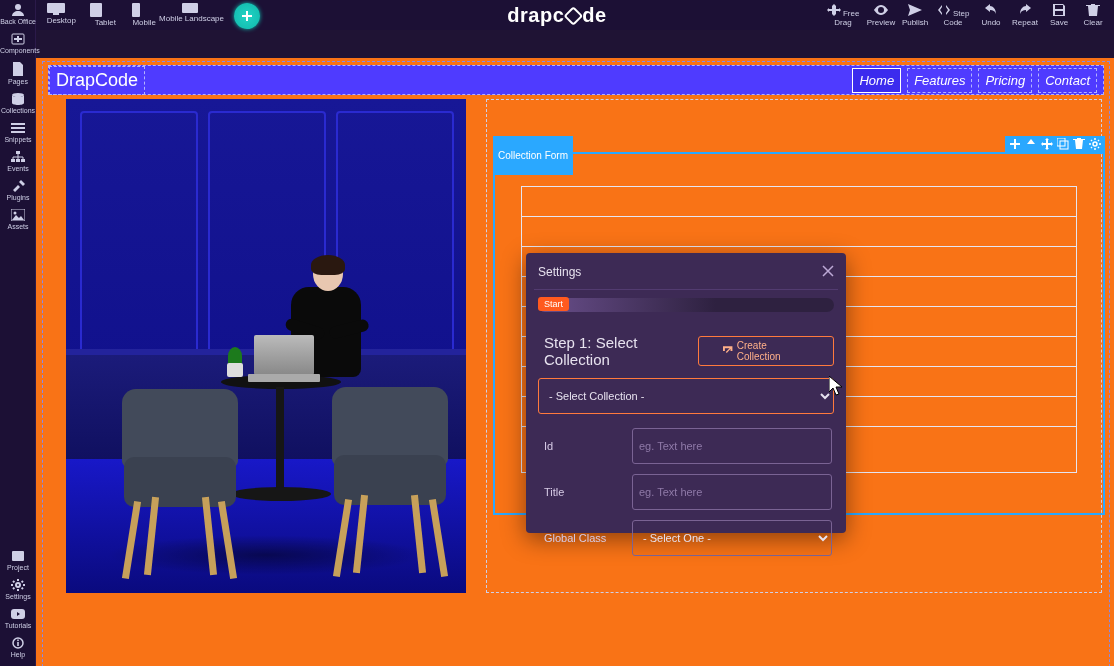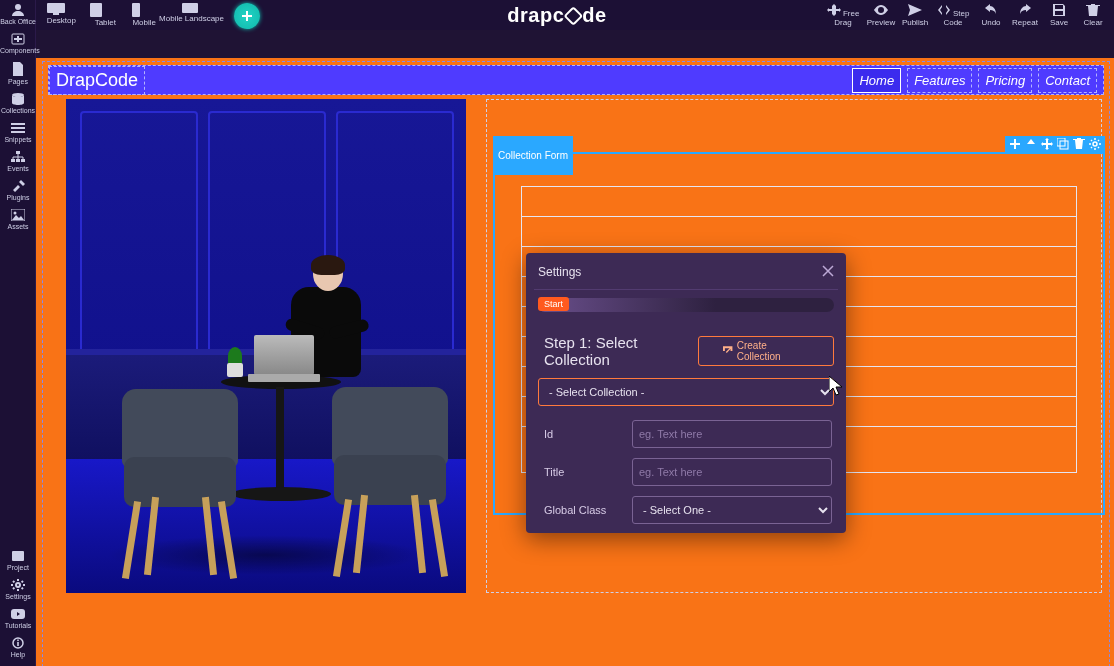--- a/index.html
+++ b/index.html
@@ -151,21 +151,21 @@
     font-size:9px; padding:2px 6px; border-radius:3px;
   }
   .settings .row1{ display:flex; align-items:center; padding:22px 12px 6px 18px;}
   .settings .row1 .lab{ font-size:15px;}
   .settings .row1 .btn{
     margin-left:auto; border:1px solid #ff7a3d; color:#ffb089; border-radius:3px;
     padding:3px 24px; font-size:10px; display:flex; align-items:center; gap:4px; cursor:pointer;
   }
   .settings .sel, .settings .inp{
     background:transparent; border:1px solid #ff7a3d; color:#e7e2ef;
-    border-radius:3px; height:28px; font-size:11px; padding:0 6px; outline:none;
+    border-radius:3px; height:36px; font-size:11px; padding:0 6px; outline:none;
   }
   .settings .inp{ border-color:#7a6394;}
   .settings .selwrap{ padding:4px 12px 10px 12px;}
   .settings .selwrap .sel{ width:100%; }
   .settings .grid{ display:grid; grid-template-columns:80px 1fr; gap:10px 8px; padding:4px 18px 12px 18px; align-items:center;}
   .settings .grid label{ font-size:11px; color:#d7cbe6;}
   .settings .grid .inp, .settings .grid .sel{ width:200px; }
   .settings .inp::placeholder{color:#8f7aa8;}
 
   .cursor {

